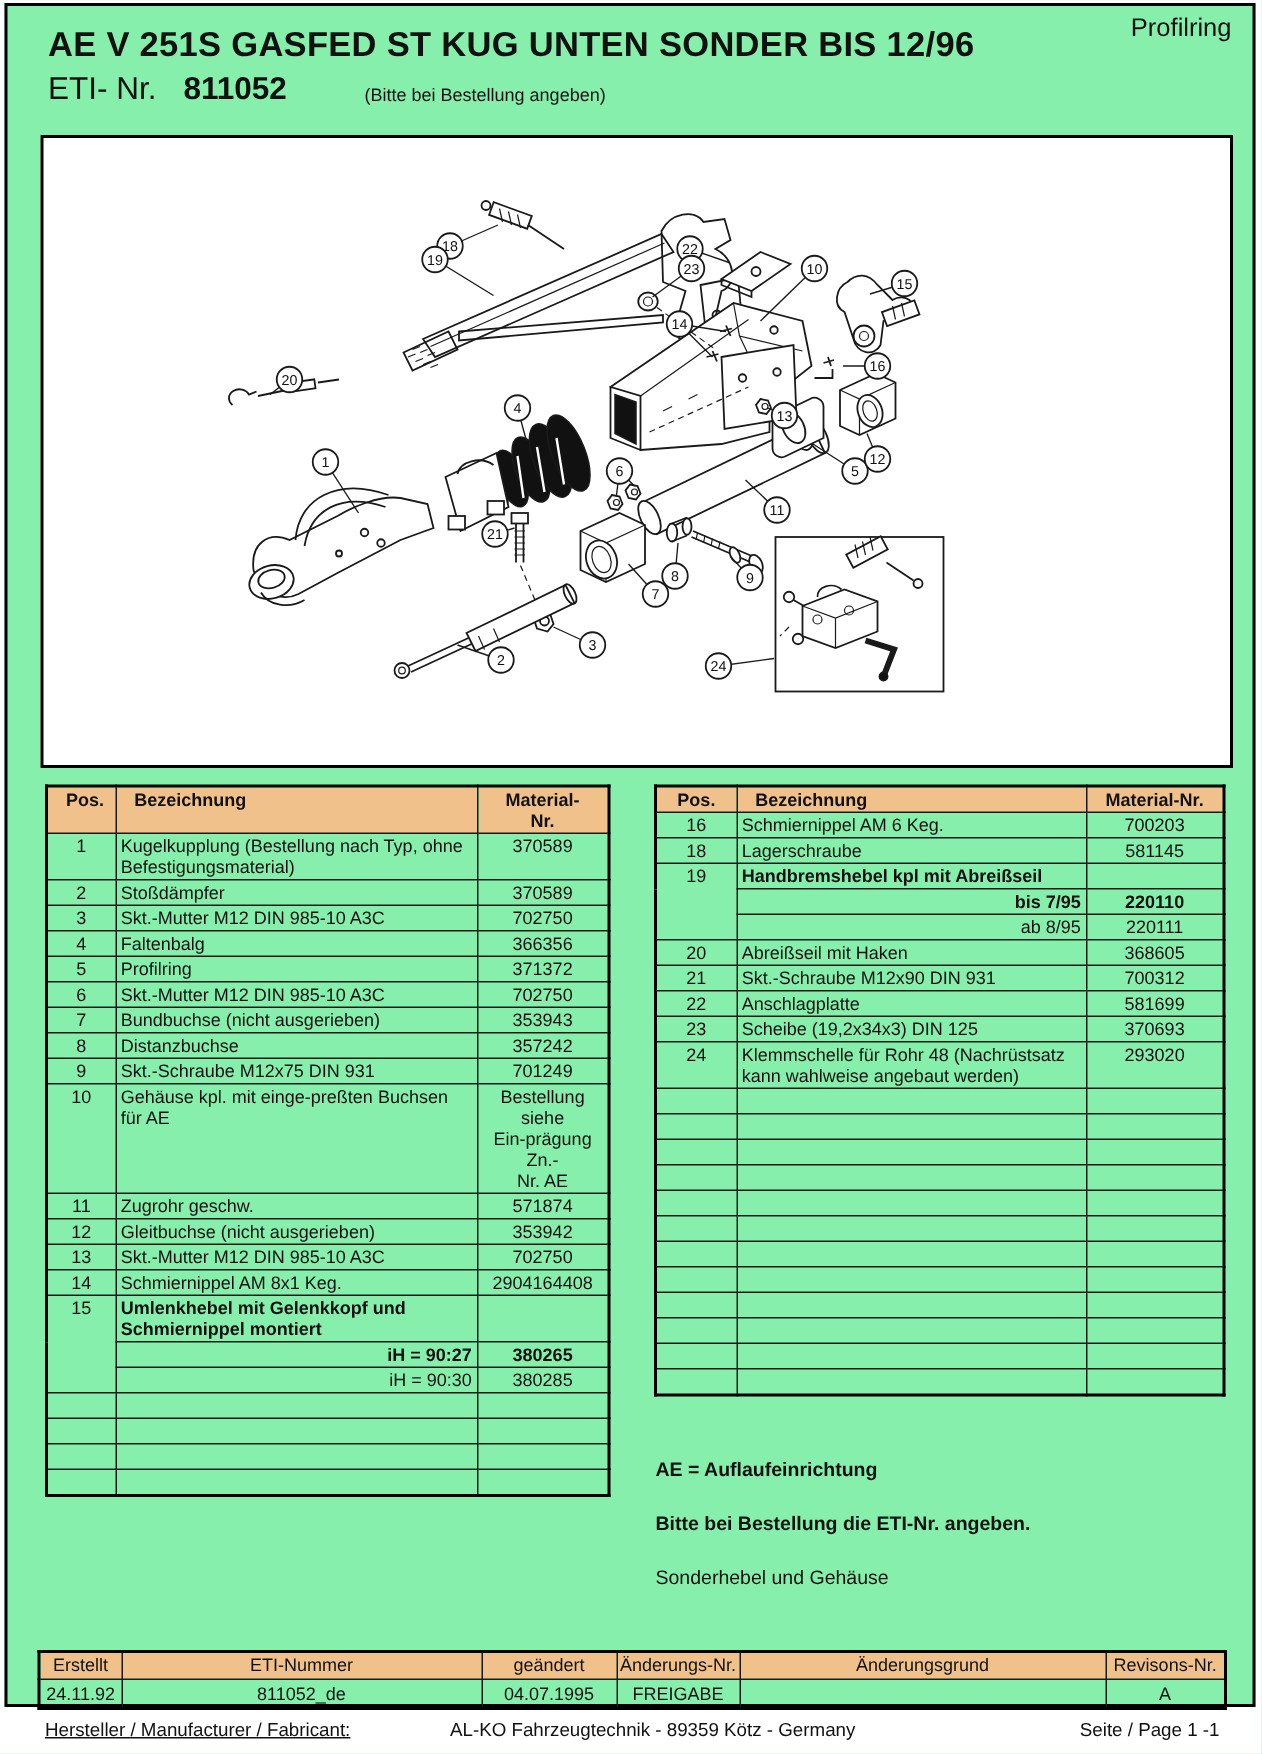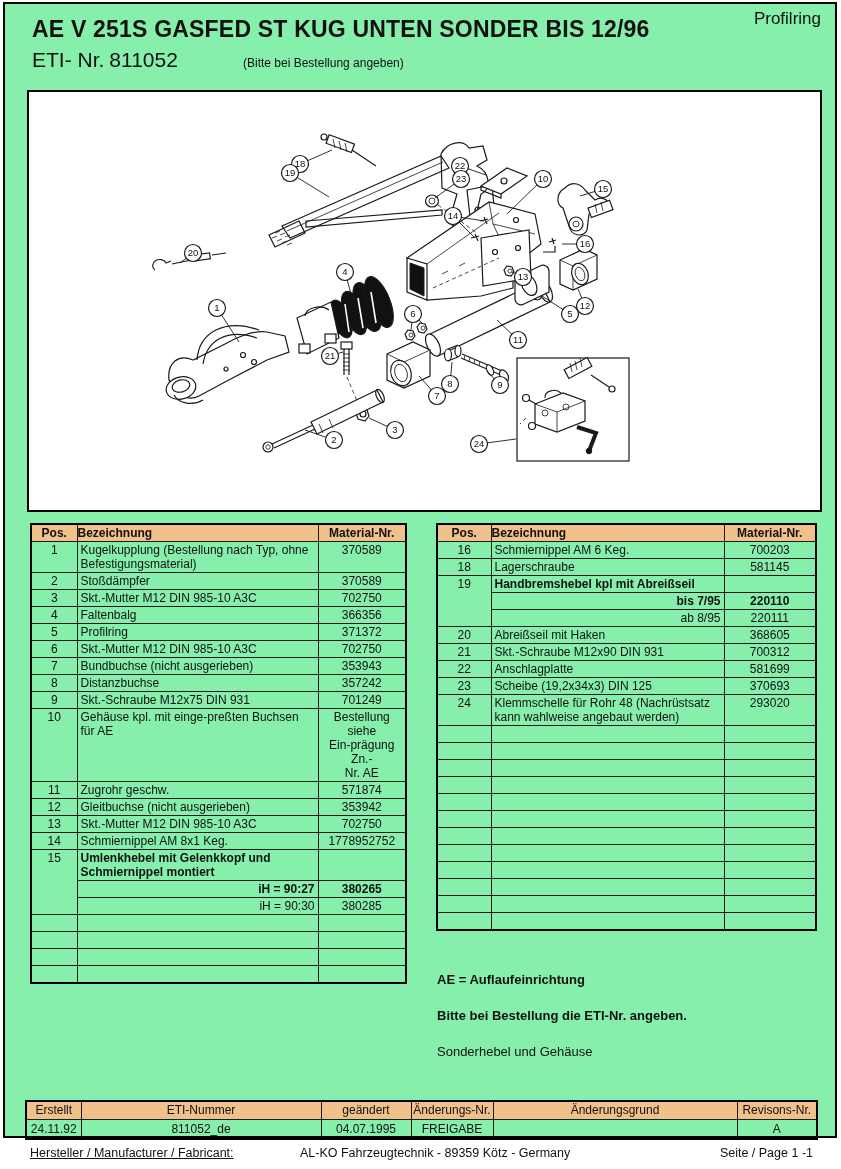--- a/index.html
+++ b/index.html
@@ -8,35 +8,35 @@
     width:841px; height:1169px; position:relative;
     font-family:"Liberation Sans", sans-serif; color:#111;
   }
   .page-frame {
     position:absolute; left:3px; top:2px; width:834px; height:1136px;
     border:2px solid #000; background:#86efac;
   }
   
   .doc-title { position:absolute; left:27px; top:12px; font-size:23px; font-weight:bold; letter-spacing:.2px; white-space:nowrap; }
   .eti-line { position:absolute; left:27px; top:44px; font-size:21px; white-space:nowrap; }
-  .eti-number { margin-left:5px; }
+  .eti-number { margin-left:18px;font-weight:bold; }
   .eti-note { position:absolute; left:238px; top:52px; font-size:12px;text-align:right; }
   .logo-box { position:absolute; right:14px; top:6px; width:160px; text-align:right; }
   .logo-alko { font-size:38px; font-weight:bold; font-style:italic; letter-spacing:-2px; line-height:40px; }
   .logo-sub { font-size:17px; color:#111; line-height:18px; }
   
   .diagram-frame { position:absolute; left:22px; top:86px; width:795px; height:422px; border:2px solid #000; background:#fff; }
   .diagram-frame svg { display:block; }
   
   .parts-table-wrap { position:absolute; top:519px; }
   #left-table-wrap { left:25px; width:377px; }
   #right-table-wrap { left:431px; width:381px; }
   table.parts { border-collapse:collapse; width:100%; table-layout:fixed; border:2px solid #000; }
   table.parts th, table.parts td { border:1px solid #1a1a1a; font-size:12px; padding:1px 3px; vertical-align:top; overflow:hidden; }
-  table.parts th { background:var(--hdr-bg); font-weight:bold; height:16px; padding:1px 0;margin-left:23px; }
+  table.parts th { background:var(--hdr-bg); font-weight:bold; height:16px; padding:1px 12px;margin-left:23px; }
   th.h-pos { text-align:center; }
   th.h-desc { text-align:left; border-left:3px double #1a1a1a; }
   th.h-mat { text-align:center; }
   td.pos { text-align:center; height:17px; }
   td.desc { padding-left:4px; border-left:3px double #1a1a1a; }
   td.mat { text-align:center; }
   td.nb { border-bottom:none;font-weight:bold; }
   td.nt { border-top:none; }
   td.pb { padding-bottom:9px; }
   td.sublabel { text-align:right; padding-right:6px; }
@@ -402,21 +402,21 @@
             <td class="mat">353942</td>
           </tr>
           <tr>
             <td class="pos">13</td>
             <td class="desc">Skt.-Mutter M12 DIN 985-10 A3C</td>
             <td class="mat">702750</td>
           </tr>
           <tr>
             <td class="pos">14</td>
             <td class="desc">Schmiernippel AM 8x1 Keg.</td>
-            <td class="mat">1778952752</td>
+            <td class="mat">2904164408</td>
           </tr>
           <tr>
             <td class="pos" rowspan="3">15</td>
             <td class="desc nb pb">Umlenkhebel mit Gelenkkopf und Schmiernippel montiert</td>
             <td class="mat nb"></td>
           </tr>
           <tr>
             <td class="desc sublabel nt nb">iH = 90:27</td>
             <td class="mat nt nb">380265</td>
           </tr>

